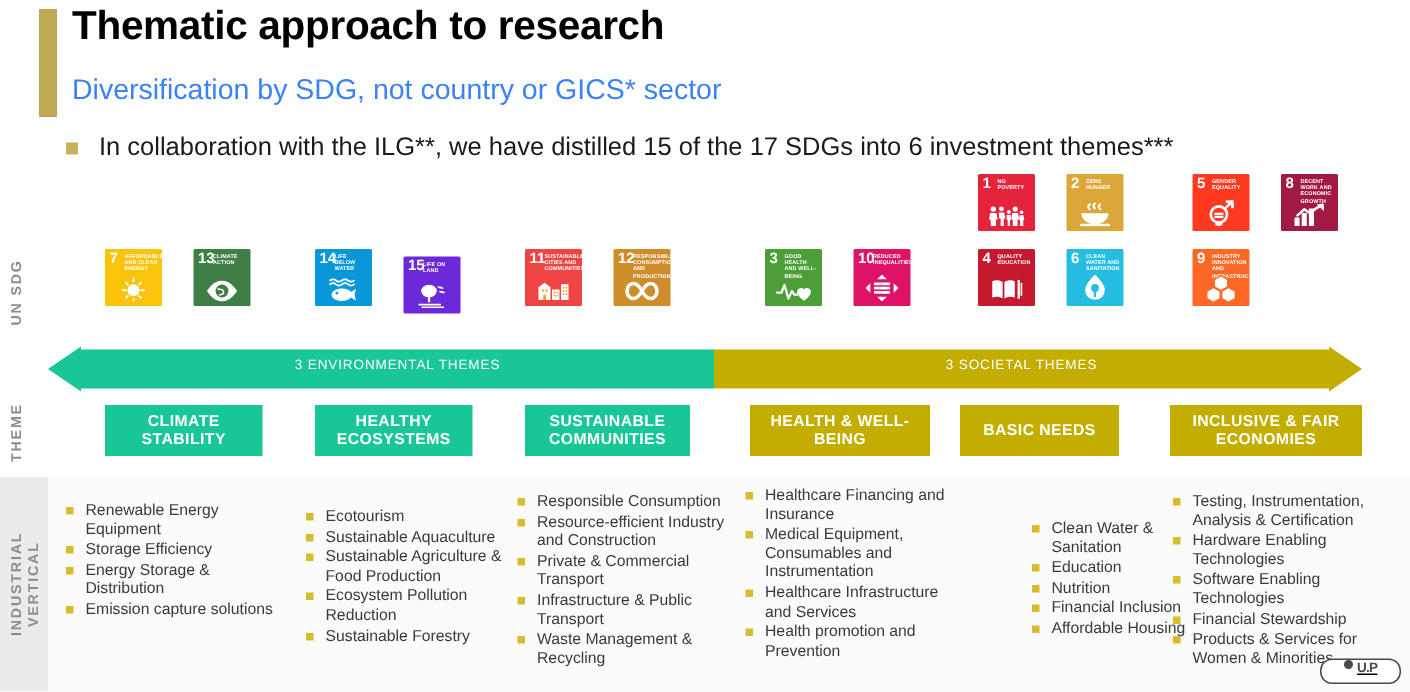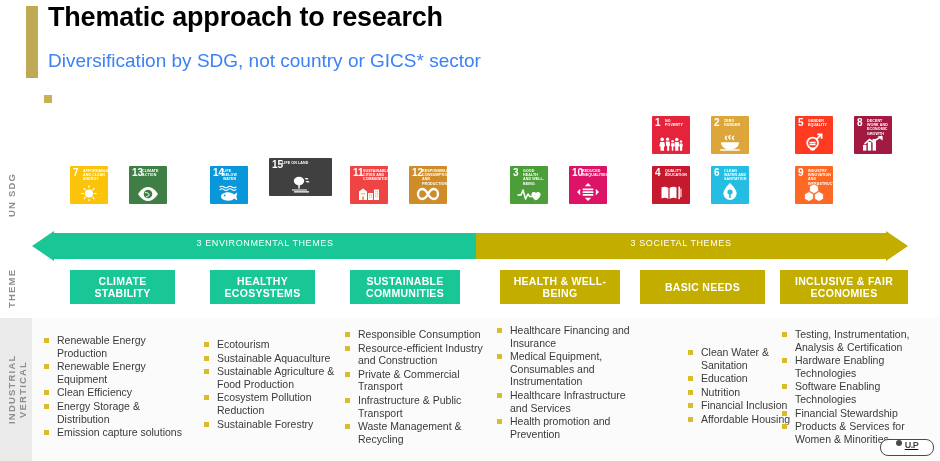--- a/index.html
+++ b/index.html
@@ -124,20 +124,21 @@
 </style>
 </head>
 <body>
 
 <div class="slide">
 
   <div class="title-bar"></div>
   <div class="title">Thematic approach to research</div>
   <div class="subtitle">Diversification by SDG, not country or GICS* sector</div>
   <div class="lead-bullet"></div>
+  <div class="lead-text">In collaboration with the ILG**, we have distilled 15 of the 17 SDGs into 6 investment themes***</div>
 
   <div class="grey-panel"></div>
   <div class="grey-panel-inner"></div>
 
   <div class="vlabel" id="v-unsdg">UN SDG</div>
   <div class="vlabel" id="v-theme">THEME</div>
   <div class="vlabel" id="v-indvert">INDUSTRIAL VERTICAL</div>
 
   <div id="sdg-layer">
       <div class="sdg" style="left: 70px; top: 166px; background: rgb(252, 195, 11);"><span class="num">7</span><span class="lbl">AFFORDABLE AND CLEAN ENERGY</span><span><svg width="20" height="17" viewBox="0 0 20 17">
@@ -158,21 +159,21 @@
       <div class="sdg" style="left: 210px; top: 166px; background: rgb(10, 151, 217);"><span class="num">14</span><span class="lbl">LIFE BELOW WATER</span><span><svg width="22" height="17" viewBox="0 0 22 17">
             <g fill="none" stroke="#fff" stroke-width="1.1" stroke-linecap="round">
               <path d="M2 3q2-1.6 4 0t4 0 4 0 4 0"></path>
               <path d="M2 5.6q2-1.6 4 0t4 0 4 0 4 0"></path>
             </g>
             <g fill="#fff">
               <path d="M3 12.5c0-2.4 3.4-4.2 7-4.2 2.6 0 4.9 1 6.1 2.3l3.2-2.1-.9 4 .9 4-3.2-2.1C14.9 15.7 12.6 16.7 10 16.7c-3.6 0-7-1.8-7-4.2z"></path>
             </g>
             <circle cx="6.6" cy="11.4" r=".9" fill="#0a97d9"></circle>
           </svg></span></div>
-      <div class="sdg" style="left: 269px; top: 158px; background: #404040; padding-left: 25px;"><span class="num">15</span><span class="lbl">LIFE ON LAND</span><span><svg width="22" height="18" viewBox="0 0 22 18">
+      <div class="sdg" style="left: 269px; top: 171px; background: #6d28d9;"><span class="num">15</span><span class="lbl">LIFE ON LAND</span><span><svg width="22" height="18" viewBox="0 0 22 18">
             <g fill="#fff">
               <ellipse cx="9" cy="6" rx="5.2" ry="4.2"></ellipse>
               <rect x="8.3" y="8.5" width="1.5" height="5"></rect>
               <path d="M2 14.5h15v1.1H2zM4 16.3h15v1.1H4z"></path>
               <path d="M14.5 3.2c1.8-.5 3.5 0 4.4.9-1.4.6-3.2.6-4.4-.9z"></path>
               <path d="M15.5 6.2c1.8-.5 3.5 0 4.4.9-1.4.6-3.2.6-4.4-.9z"></path>
             </g>
           </svg></span></div>
       <div class="sdg" style="left: 350px; top: 166px; background: #ef4444;"><span class="num">11</span><span class="lbl">SUSTAINABLE CITIES AND COMMUNITIES</span><span><svg width="22" height="17" viewBox="0 0 22 17">
             <g fill="#fff">
@@ -294,29 +295,28 @@
         <path d="M444 2 H854 V0 L876 15 L854 30 V28 H444 Z" fill="#c3ae00"></path>
       </svg>
       <div class="band-label" style="left: 22px; width: 422px;">3 ENVIRONMENTAL THEMES</div>
       <div class="band-label" style="left: 444px; width: 410px;">3 SOCIETAL THEMES</div>
     </div>
   <div id="theme-layer">
       <div class="themebox env" style="left: 70px; width: 105px;">CLIMATE STABILITY</div>
       <div class="themebox env" style="left: 210px; width: 105px;">HEALTHY ECOSYSTEMS</div>
       <div class="themebox env" style="left: 350px; width: 110px;">SUSTAINABLE COMMUNITIES</div>
       <div class="themebox soc" style="left: 500px; width: 120px;">HEALTH &amp; WELL-BEING</div>
-      <div class="themebox soc" style="left: 640px; width: 125px;">BASIC NEEDS</div>
+      <div class="themebox soc" style="left: 640px; width: 106px;">BASIC NEEDS</div>
       <div class="themebox soc" style="left: 780px; width: 128px;">INCLUSIVE &amp; FAIR ECONOMIES</div>
     </div>
   <div id="vertical-layer">
       <div class="col" style="left: 44px; top: 334px; width: 150px;">
         <ul>
-          <li>Renewable Energy Production</li>
           <li>Renewable Energy Equipment</li>
-          <li>Clean Efficiency</li>
+          <li>Storage Efficiency</li>
           <li>Energy Storage &amp; Distribution</li>
           <li>Emission capture solutions</li>
         </ul>
       </div>
       <div class="col" style="left: 204px; top: 338px; width: 150px;">
         <ul>
           <li>Ecotourism</li>
           <li>Sustainable Aquaculture</li>
           <li>Sustainable Agriculture &amp; Food Production</li>
           <li>Ecosystem Pollution Reduction</li>

